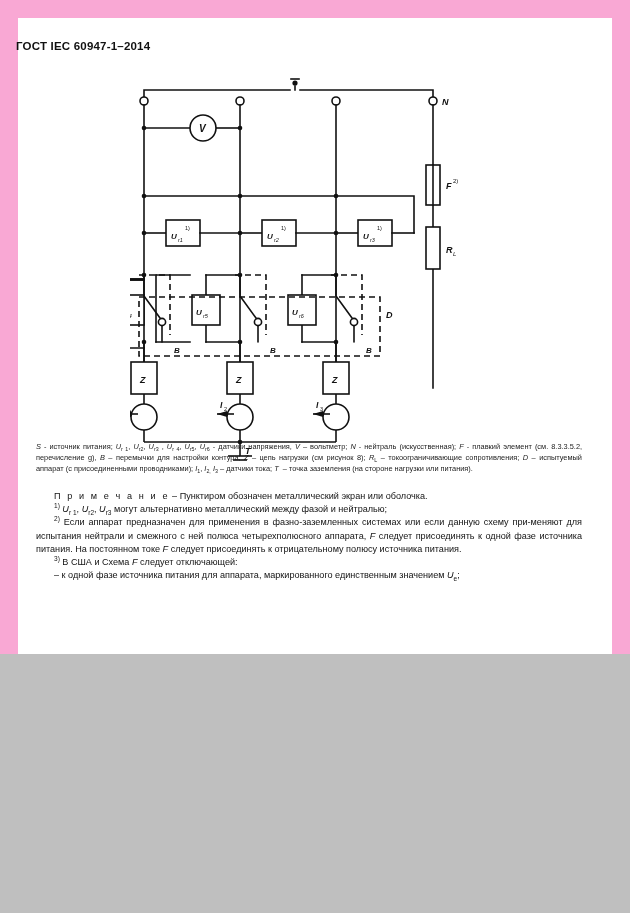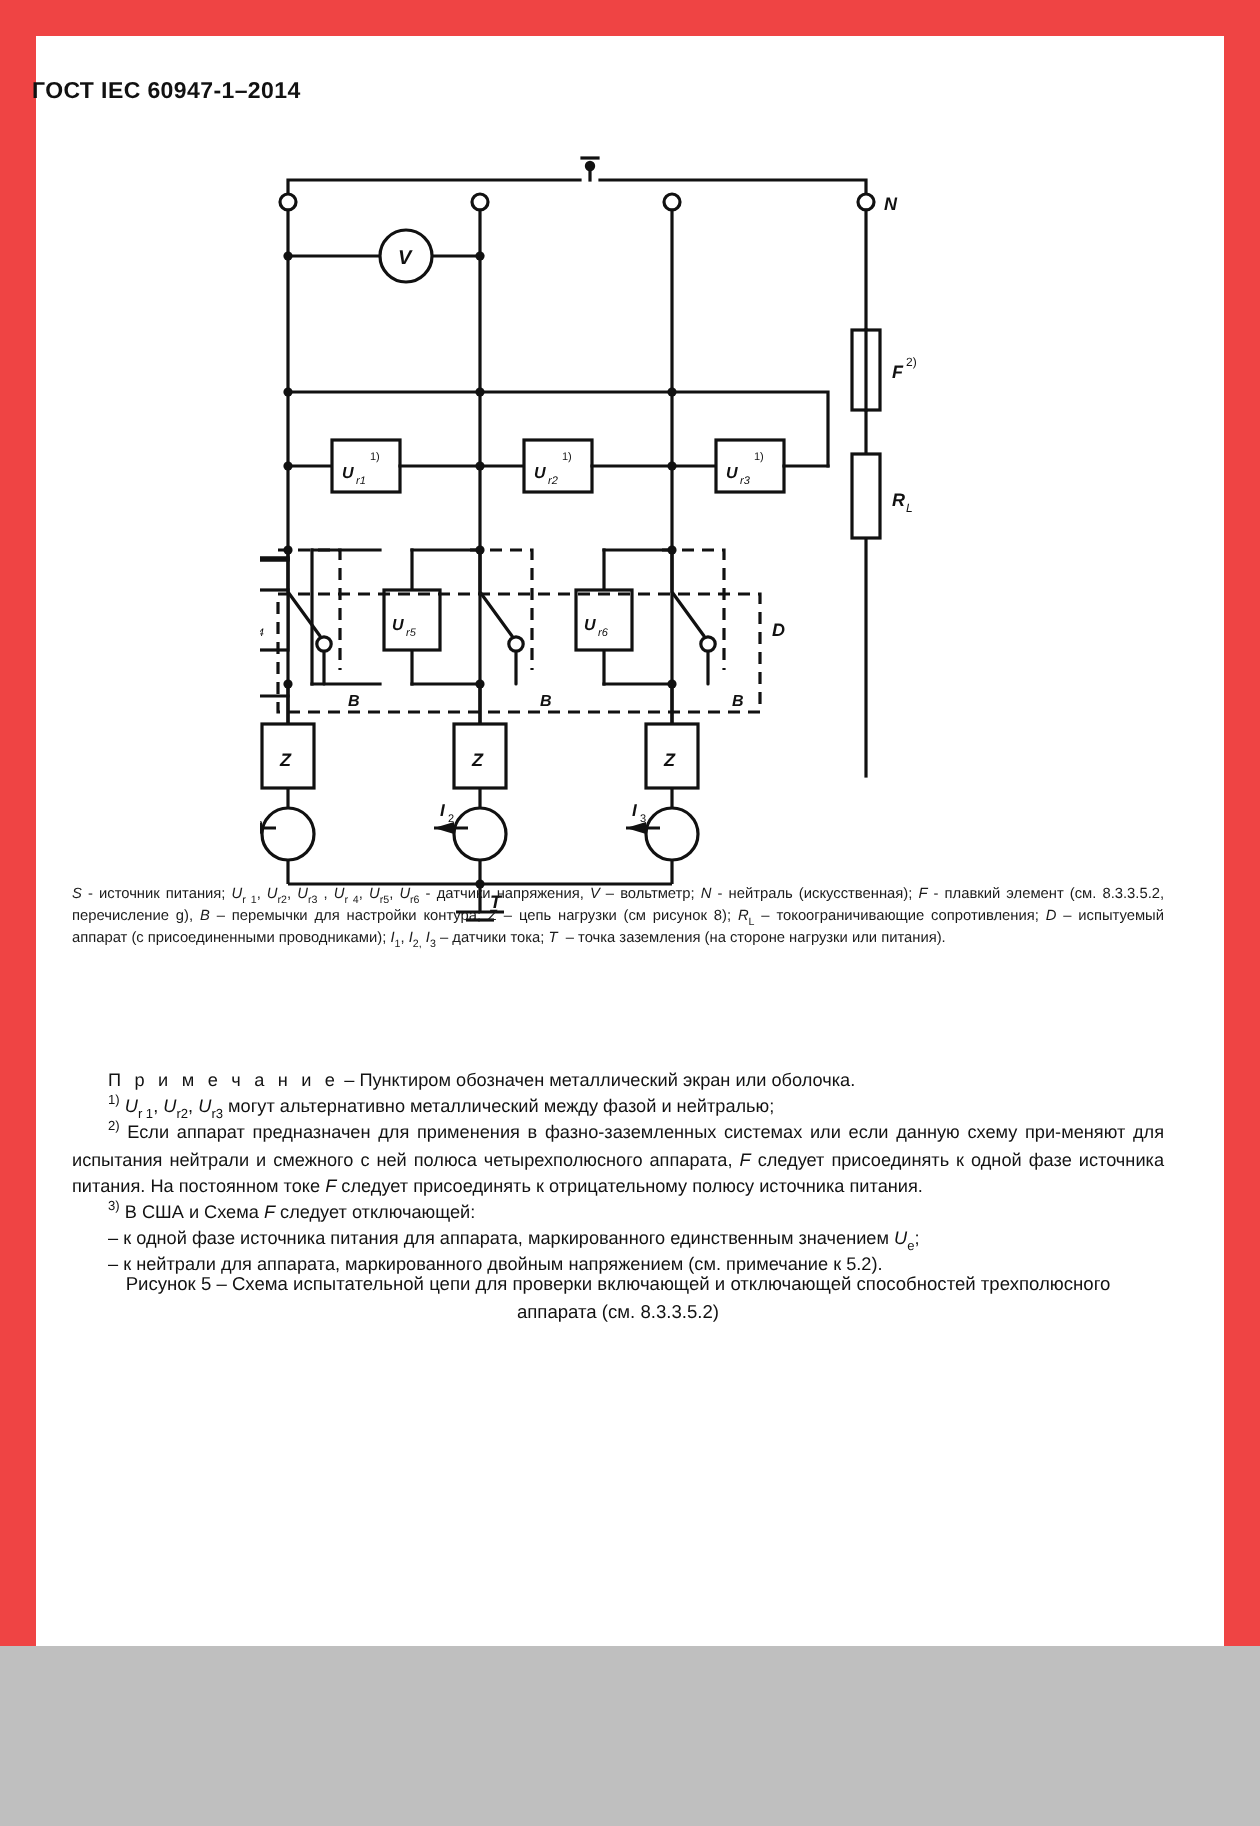--- a/index.html
+++ b/index.html
@@ -1,20 +1,20 @@
 <!DOCTYPE html>
 <html><head>
 <meta charset="utf-8">
 <style>
   html,body{margin:0;padding:0;background:#bfbfbf;}
   body{font-family:"Liberation Sans", sans-serif;}
   .page{
     position:relative;
-    width:630px;height:823px;
-    background:#ef4444;
+    width:630px;height:654px;
+    background:#f9a8d4;
     margin:0 auto;
     overflow:hidden;
   }
   .sheet{
     position:absolute;left:18px;top:18px;
     width:594px;height:840px;
     background:#ffffff;
     border:0;
   }
   .hdr{
@@ -28,21 +28,21 @@
   
   .figure{position:absolute;left:130px;top:70px;width:330px;height:390px;}
   .figure svg{display:block;}
   
   .legend{
     position:absolute;left:36px;top:441px;width:546px;
     font-size:7.4px;line-height:11.2px;color:#1b1b1b;text-align:justify;
   }
   .notes{
     position:absolute;left:36px;top:490px;width:546px;
-    font-size:9.1px;line-height:13.2px;color:#121212;text-align:justify;margin-top:44px;
+    font-size:9.1px;line-height:13.2px;color:#121212;text-align:justify;
   }
   .notes p{margin:0;}
   .note-title{letter-spacing:2.1px;}
   .hang{text-indent:18px;}
   .dash{text-indent:18px;}
   .caption{
     position:absolute;left:36px;top:636px;width:546px;
     font-size:9.3px;line-height:13.5px;color:#121212;text-align:center;
   }
   sup{font-size:.72em;vertical-align:super;line-height:0;}
@@ -282,22 +282,17 @@
     <p class="hang"><span class="note-title">П р и м е ч а н и е</span><span> – Пунктиром обозначен металлический экран или оболочка.</span></p>
 
     <p class="hang"><sup>1)</sup> <i>U</i><sub>r 1</sub>, <i>U</i><sub>r2</sub>, <i>U</i><sub>r3</sub><span> могут альтернативно металлический между фазой и нейтралью;</span></p>
 
     <p class="hang"><sup>2)</sup><span> Если аппарат предназначен для применения в фазно-заземленных системах или если данную схему при-меняют для испытания нейтрали и смежного с ней полюса четырехполюсного аппарата, </span><i>F</i><span> следует присоединять к одной фазе источника питания. На постоянном токе </span><i>F</i><span> следует присоединять к отрицательному полюсу источника питания.</span></p>
 
     <p class="hang"><sup>3)</sup><span> В США и Схема </span><i>F</i><span> следует отключающей:</span></p>
 
     <p class="dash"><span>– к одной фазе источника питания для аппарата, маркированного единственным значением </span><i>U</i><sub>e</sub><span>;</span></p>
 
-    <p class="dash">– к нейтрали для аппарата, маркированного двойным напряжением (см. примечание к 5.2).</p>
   </div>
 
-  <div class="caption">
-    <div>Рисунок 5 – Схема испытательной цепи для проверки включающей и отключающей способностей трехполюсного</div>
-    <div>аппарата (см. 8.3.3.5.2)</div>
-  </div>
 
   <div class="pageno">90</div>
 </div>
 
 </body></html>

